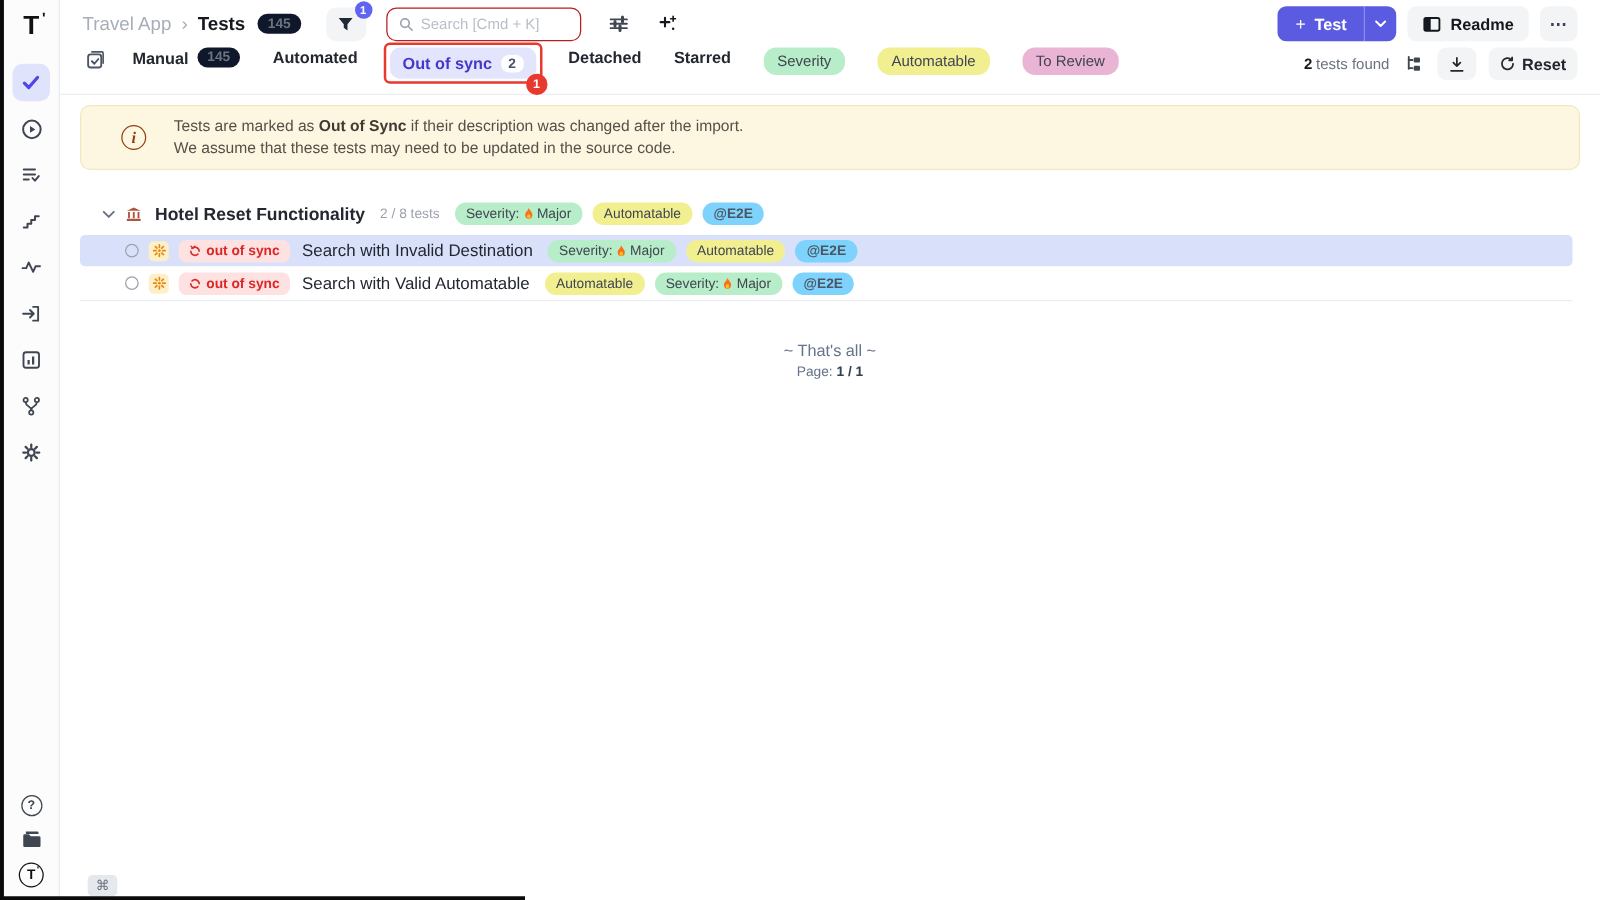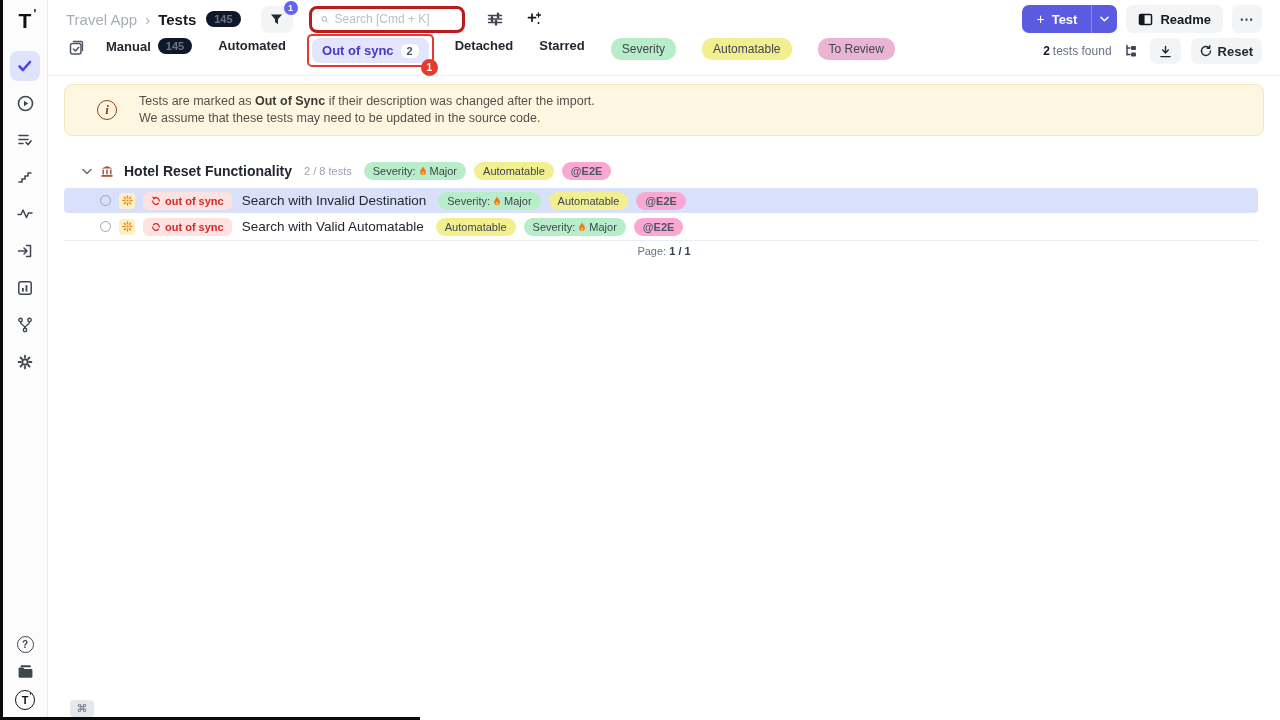--- a/index.html
+++ b/index.html
@@ -33,21 +33,21 @@
   .crumb-project { font-size:15px; color:#a7aeb9; cursor:pointer; }
   .crumb-sep { font-size:15px; color:#a7aeb9; }
   .crumb-page { font-size:15px; font-weight:700; color:#15181e; }
   .pill-count { background:#0f172a; color:#6b7280; font-size:11px; font-weight:600;
                 border-radius:9px; padding:2px 8px; margin-left:2px; }
   .btn-filter { position:relative; margin-left:12px; width:32px; height:27px; background:#f3f4f6;
                 border-radius:8px; display:flex; align-items:center; justify-content:center; cursor:pointer; }
   .badge-blue { position:absolute; top:-5px; right:-5px; width:14px; height:14px; border-radius:50%;
                 background:#6064f0; color:#fff; font-size:9px; font-weight:700;
                 display:flex; align-items:center; justify-content:center; }
-  .search { margin-left:8px; width:156px; height:27px; border:3px solid #b91c1c; border-radius:8px;
+  .search { margin-left:8px; width:156px; height:27px; border:1px solid #b91c1c; border-radius:8px;
             display:flex; align-items:center; gap:6px; padding:0 9px; background:#fff; }
   .search input { border:none; outline:none; width:118px; font-size:12px; color:#374151;
                   font-family:"Liberation Sans", sans-serif; background:transparent; }
   .search input::placeholder { color:#b9bfc9; }
   .icn-btn { background:none; border:none; cursor:pointer; display:flex; align-items:center; justify-content:center; padding:2px; }
   .tune-btn { margin-left:12px; } .ai-btn { margin-left:12px; }
 
   .top-right { margin-left:auto; display:flex; align-items:center; gap:9px; }
   .btn-test { display:flex; align-items:stretch; background:#5a5be0; border-radius:7px; overflow:hidden;
               height:28px; cursor:pointer; }
@@ -91,21 +91,21 @@
   .banner-text { font-size:12.5px; line-height:17px; color:#55504a; }
   .banner-text b { color:#3f3a33; }
 
   
   .suite-row { display:flex; align-items:center; gap:8px; padding:26px 0 8px 34px; cursor:pointer; }
   .suite-title { font-size:14px; font-weight:600; color:#23272f; margin-left:2px; }
   .suite-meta { font-size:11px; color:#9ca3af; margin:0 4px; }
   .tag { font-size:11px; font-weight:500; color:#3f4651; border-radius:9px; padding:3px 9px; white-space:nowrap;
          display:inline-flex; align-items:center; gap:3px; cursor:pointer; }
   .tag.green { background:#b7edc8; } .tag.yellow { background:#f2ef91; }
-  .tag.gray { background:#f9a8d4; color:#4b5563; font-weight:600; }
+  .tag.gray { background:#7dd3fc; color:#4b5563; font-weight:600; }
 
   .rows { margin:0 22px 0 16px; }
   .trow { height:25px; display:flex; align-items:center; gap:8px; padding-left:36px; border-radius:4px; cursor:pointer; }
   .trow.hl { background:#d9e1fa; }
   .trow + .trow { margin-top:1px; }
   .rows { border-bottom:1px solid #e9eef4; padding-bottom:1px; }
   .st-circle { width:11px; height:11px; border:1.6px solid #9ca3af; border-radius:50%; background:transparent; flex:0 0 auto; }
   .st-spark { width:16px; height:16px; background:#fdf0c9; border-radius:4px; display:flex; align-items:center; justify-content:center; flex:0 0 auto;}
   .oos-pill { display:inline-flex; align-items:center; gap:4px; background:#fde2e1; color:#dc2626;
               font-size:11px; font-weight:700; border-radius:6px; padding:3px 8px; white-space:nowrap; }
@@ -418,18 +418,19 @@
         <svg width="8" height="10" viewBox="0 0 10 12">
             <path d="M5 0C5.6 2.6 8.6 3.9 8.6 7.2A3.6 3.7 0 0 1 1.4 7.2C1.4 4.5 4.3 3 5 0Z" fill="#f4731c"></path>
             <ellipse cx="5" cy="8.6" rx="1.7" ry="2" fill="#fbbf24"></ellipse>
           </svg>
         <span>Major</span>
       </span>
       <span class="tag gray">@E2E</span>
     </div>
   </div>
 
+  <div class="thats-all">~ That's all ~</div>
   <div class="page-line">
     <span>Page: </span><b>1 / 1</b>
   </div>
 </div>
 
 <div class="cmd-key">⌘</div>
 
 </body></html>

